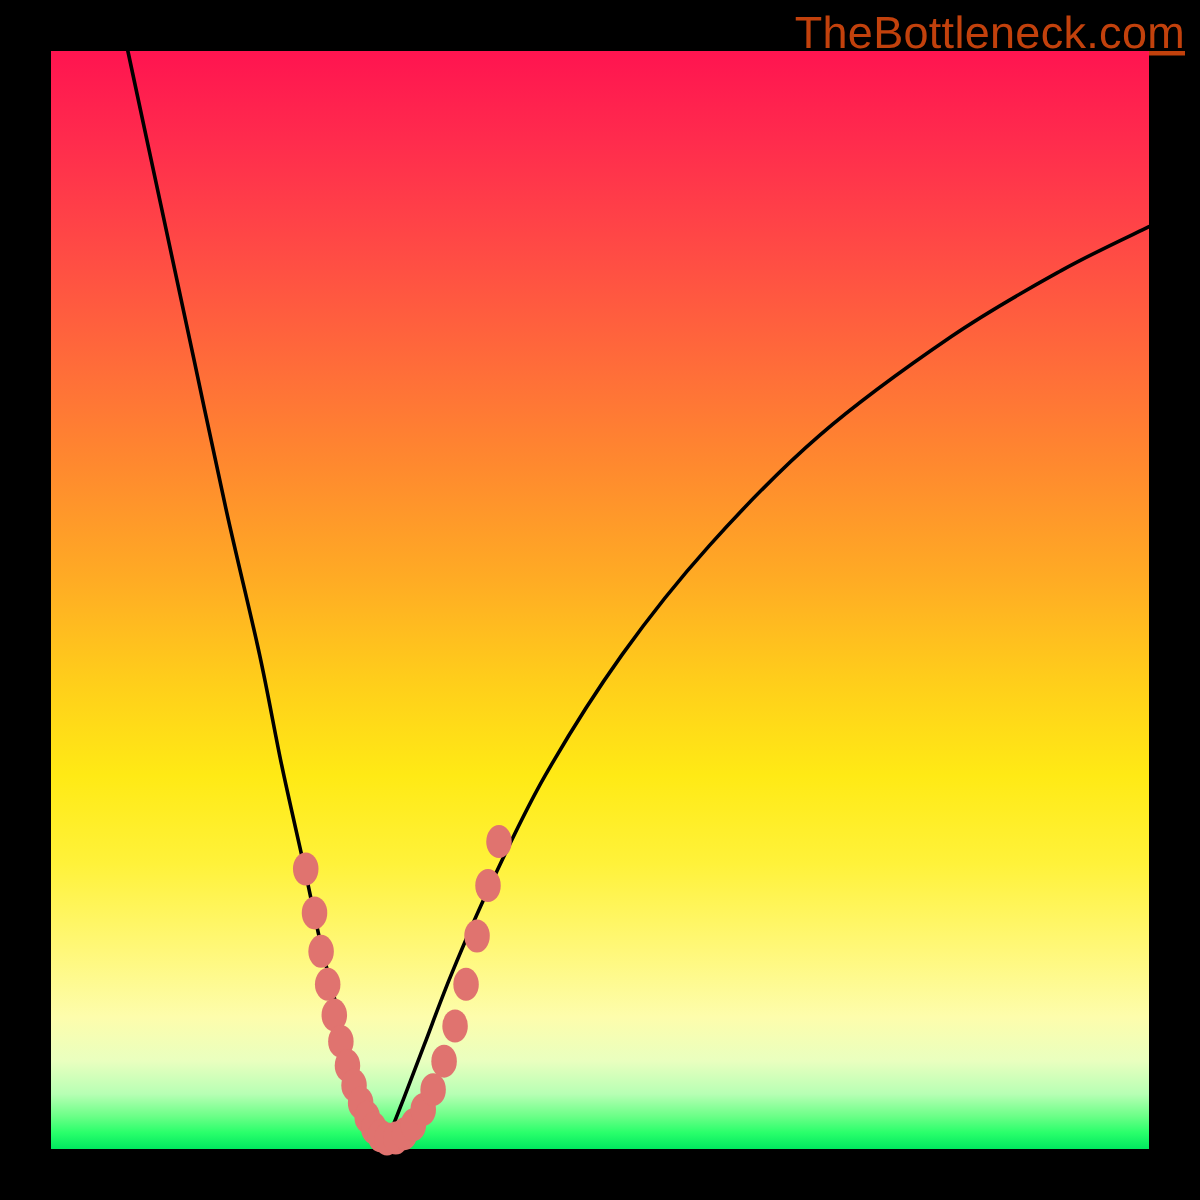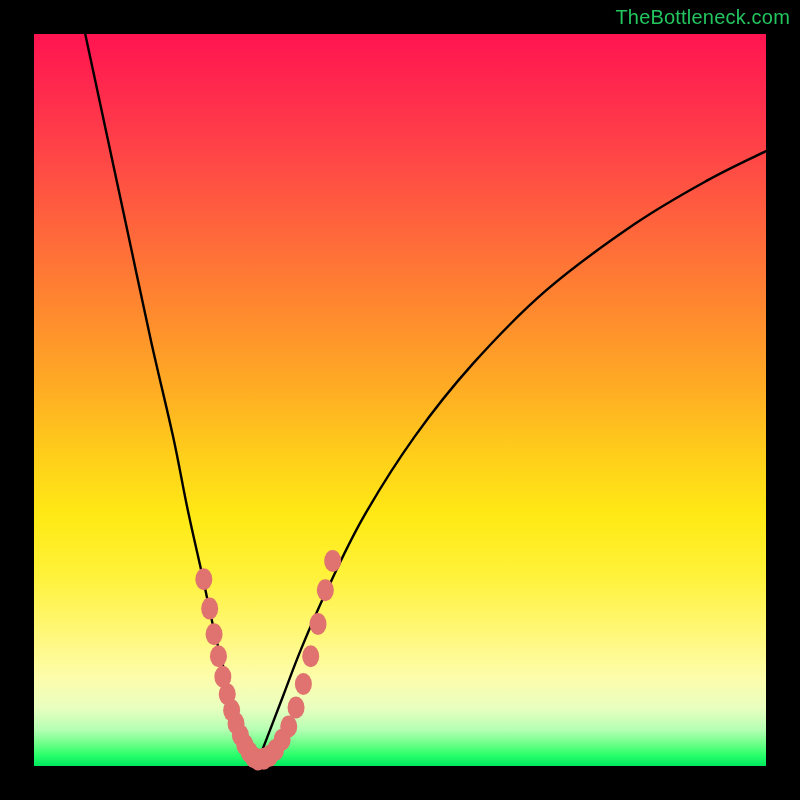--- a/index.html
+++ b/index.html
@@ -43,25 +43,26 @@
       #b7ffb4 95%,
       #6cff88 97%,
       #2aff6b 98.5%,
       #00e85f 100%
     );
   }
   .watermark {
     position: absolute;
     top: 6px;
     right: 10px;
-    color: #22c55e;
-    font-size: 20px;
+    color: #c2410c;
+    font-size: 30px;
     font-weight: 500;
     letter-spacing: 0.2px;
     user-select: none;
+    text-decoration: underline;
   }
   svg.curve {
     position: absolute;
     left: 0;
     top: 0;
     width: 732px;
     height: 732px;
     overflow: visible;
   }
 </style>

